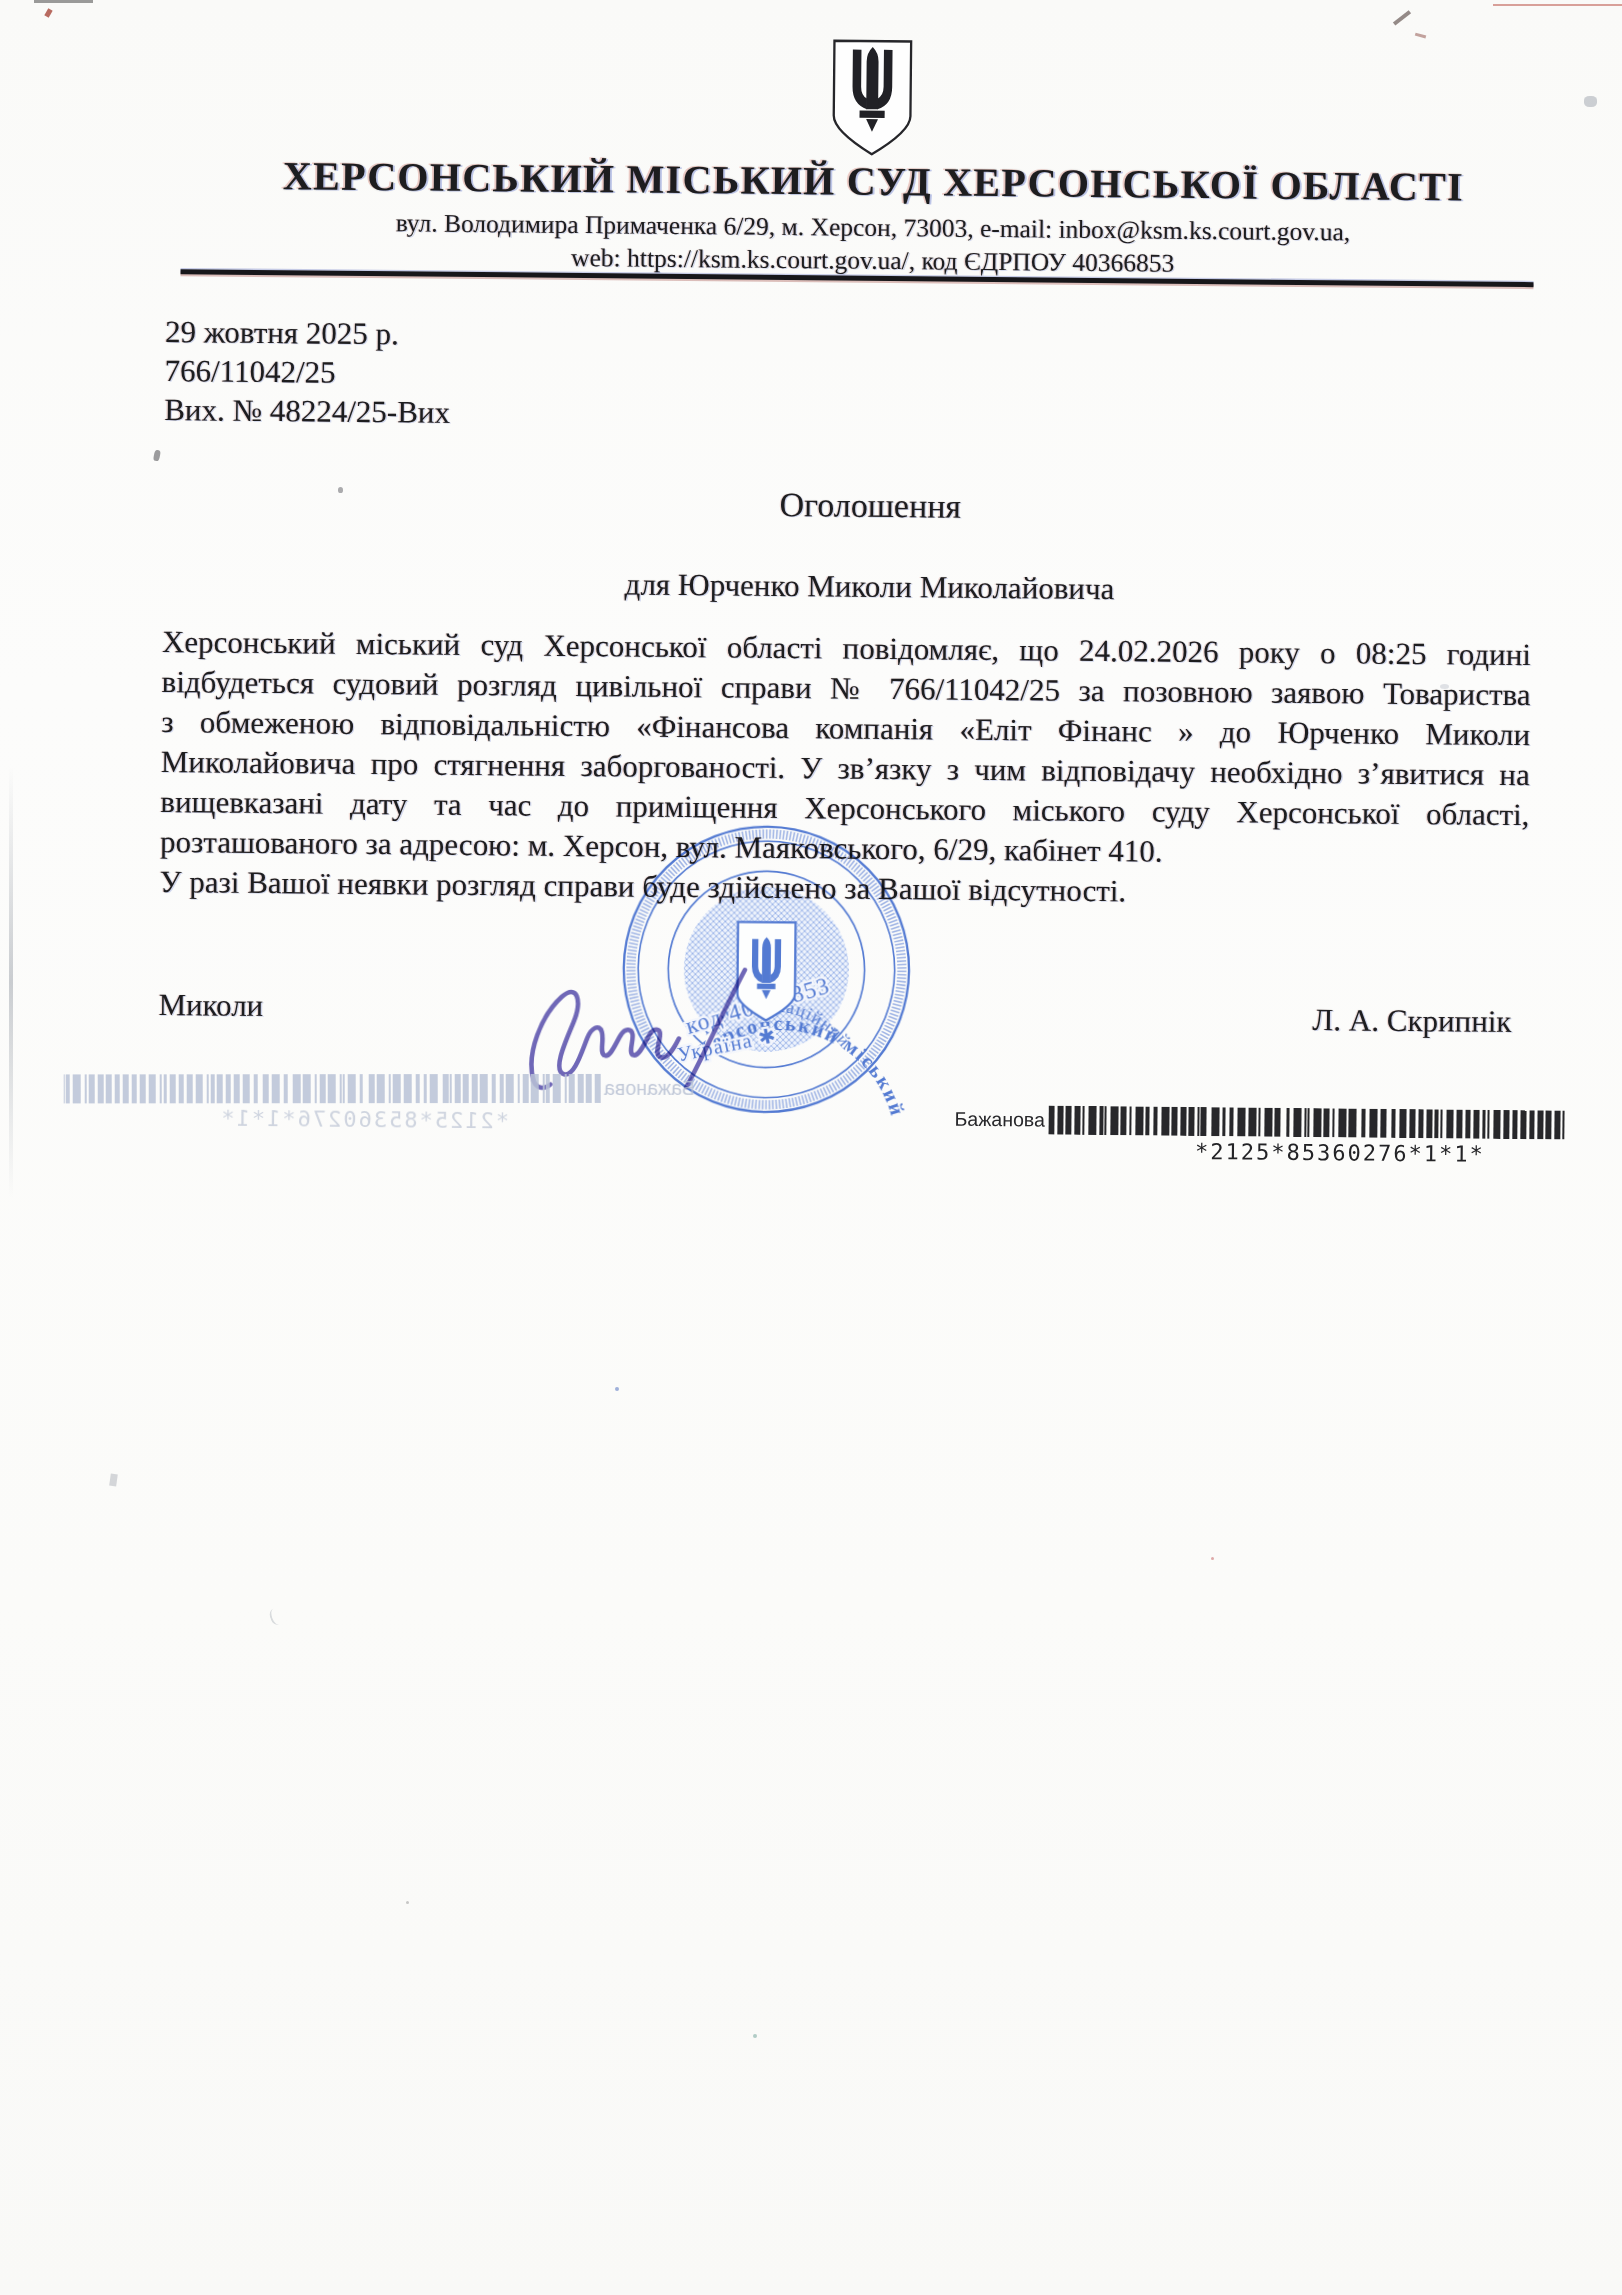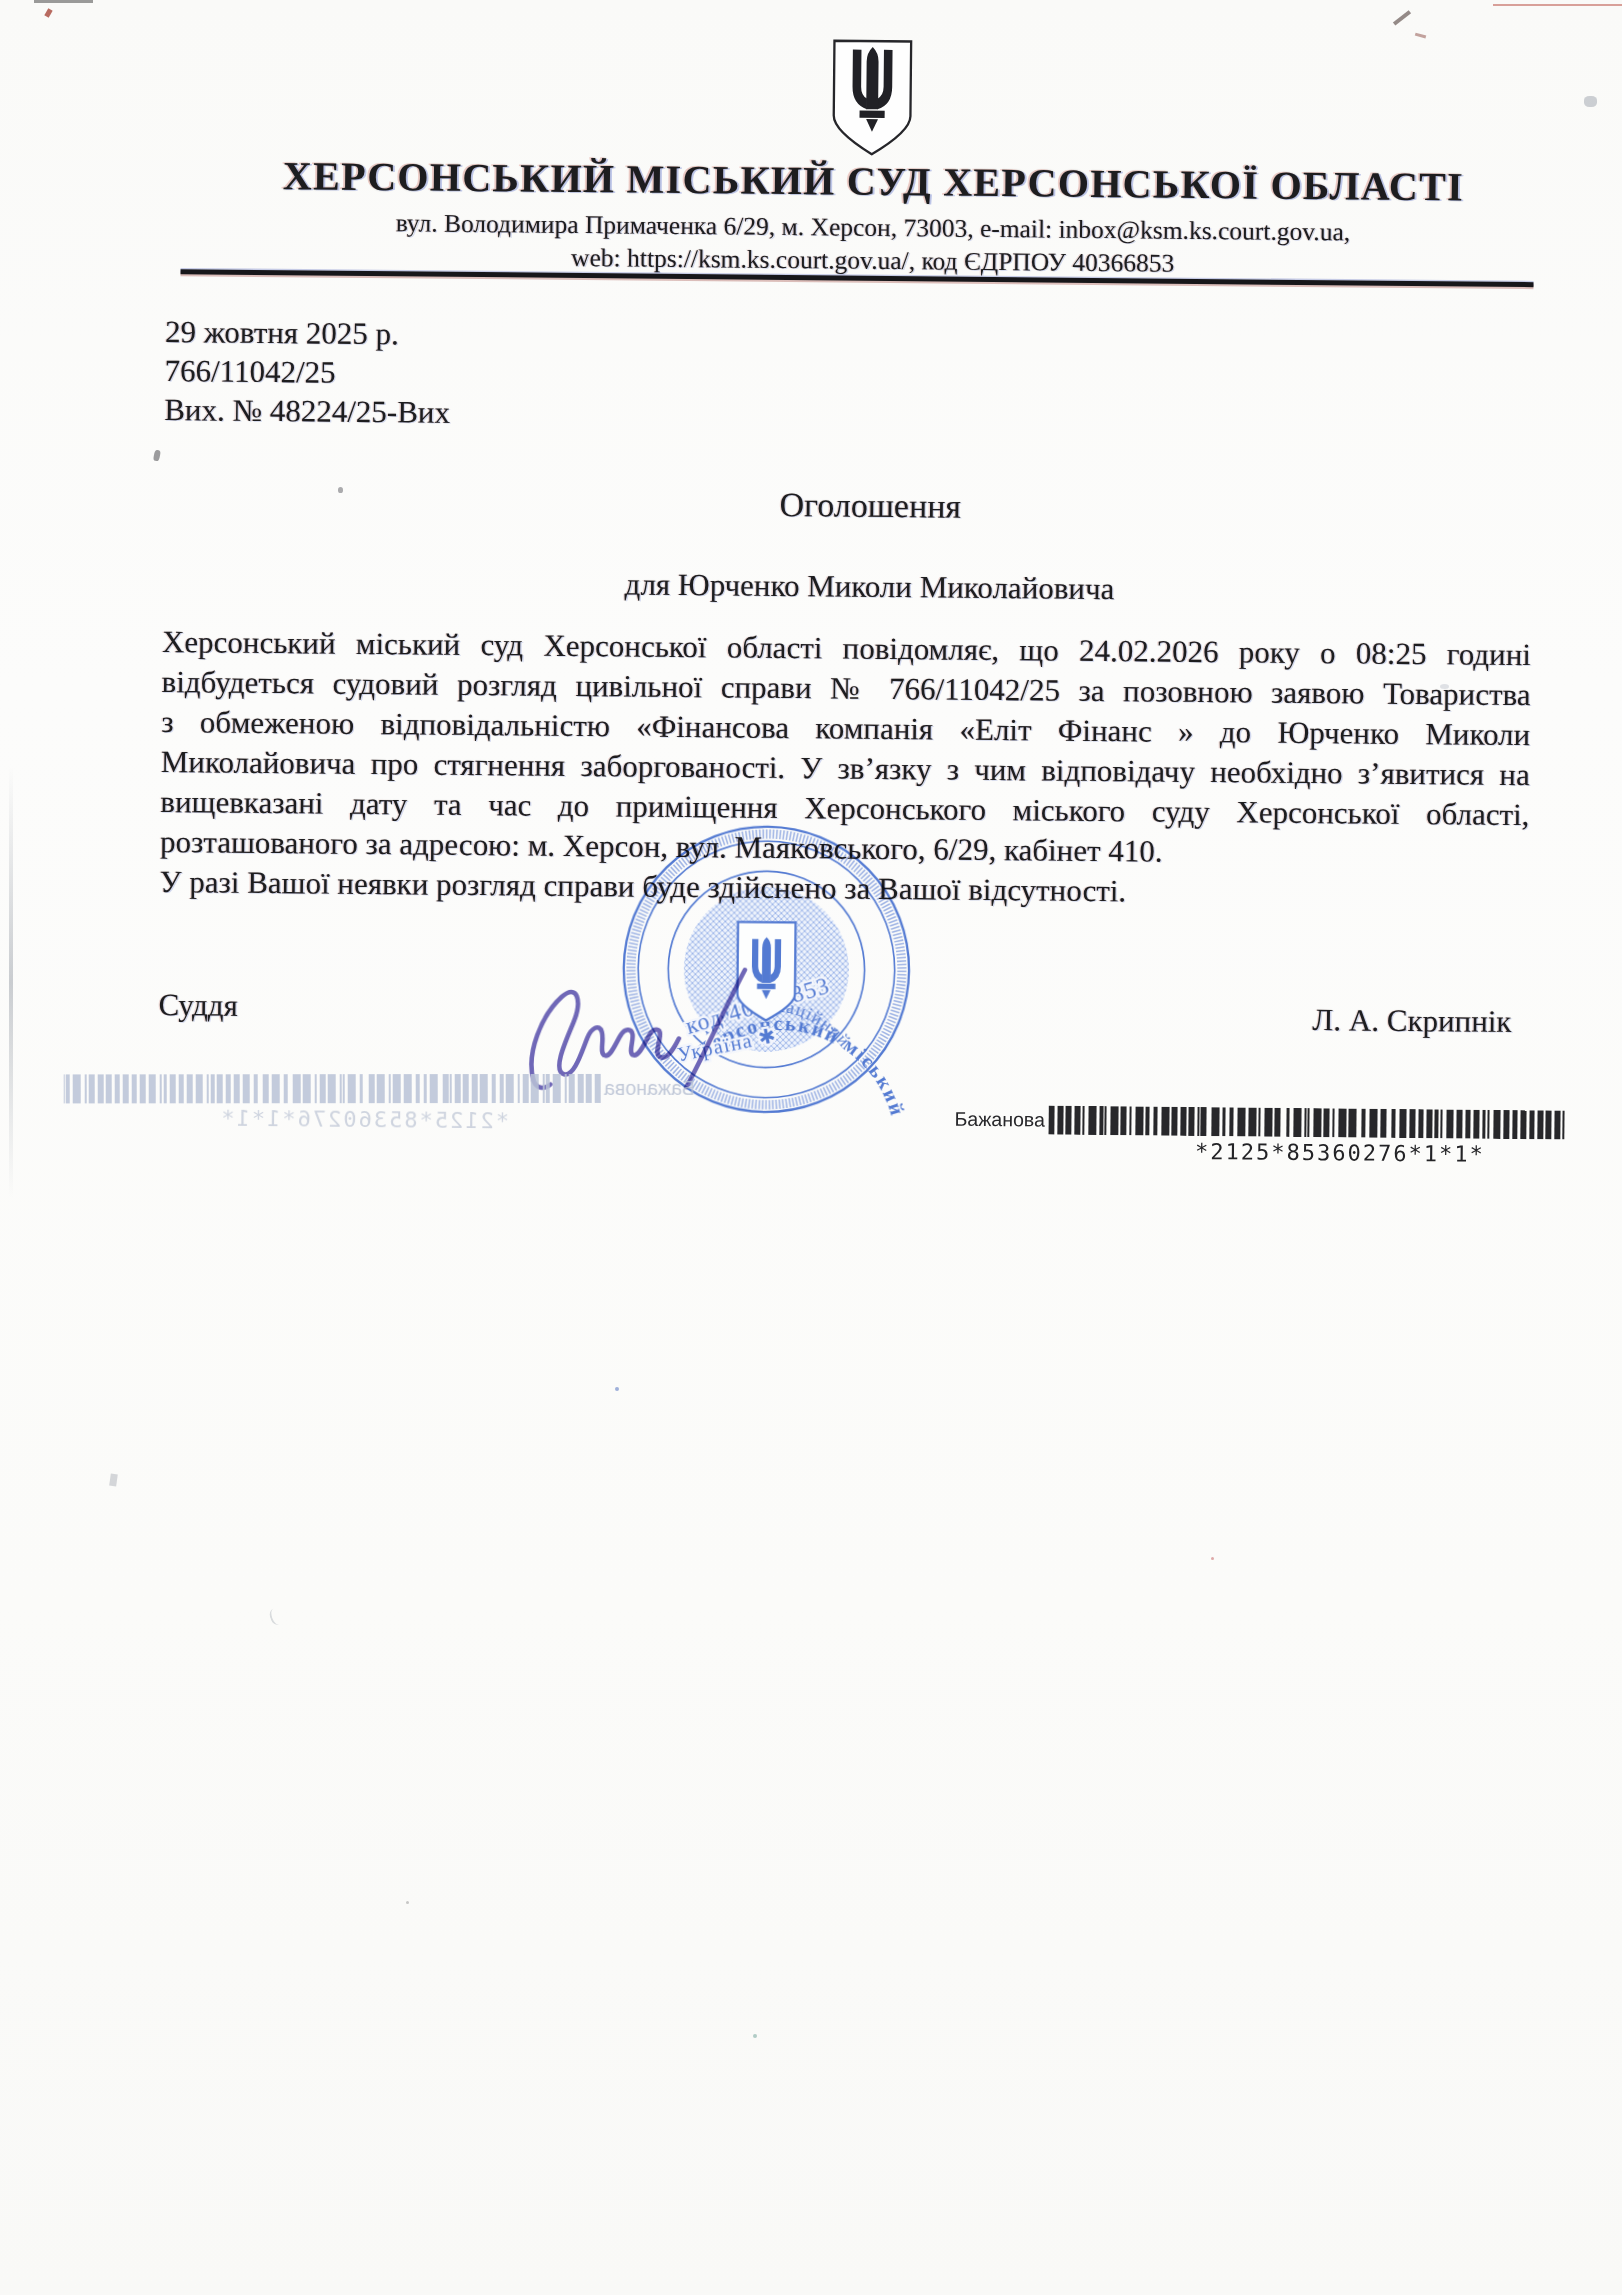--- a/index.html
+++ b/index.html
@@ -95,21 +95,21 @@
     <div class="body-par fr">
       <div class="j">Херсонський міський суд Херсонської області повідомляє, що 24.02.2026 року о 08:25 годині</div>
       <div class="j">відбудеться судовий розгляд цивільної справи № 766/11042/25 за позовною заявою Товариства</div>
       <div class="j">з обмеженою відповідальністю «Фінансова компанія «Еліт Фінанс » до Юрченко Миколи</div>
       <div class="j">Миколайовича про стягнення заборгованості. У зв’язку з чим відповідачу необхідно з’явитися на</div>
       <div class="j">вищевказані дату та час до приміщення Херсонського міського суду Херсонської області,</div>
       <div class="l">розташованого за адресою: м. Херсон, вул. Маяковського, 6/29, кабінет 410.</div>
       <div class="l">У разі Вашої неявки розгляд справи буде здійснено за Вашої відсутності.</div>
     </div>
 
-    <div class="judge-role fr">Суддя</div>
+    <div class="judge-role fr">Миколи</div>
     <div class="judge-name fr">Л. А. Скрипнік</div>
 
     <svg class="stamp" viewBox="0 0 460 460">
       <defs>
         <pattern id="xh" width="9" height="9" patternUnits="userSpaceOnUse">
           <path d="M0,0 L9,9 M9,0 L0,9" stroke="#7d9de2" stroke-width="1.5" opacity="0.8" fill="none"></path>
         </pattern>
         <path id="ringPath" d="M129.1,374.2 A176,176 0 1 1 129.0,374.3" fill="none"></path>
         <path id="idPath" d="M135.7,334.8 A141,141 0 1 1 135.6,334.9" fill="none"></path>
       </defs>

